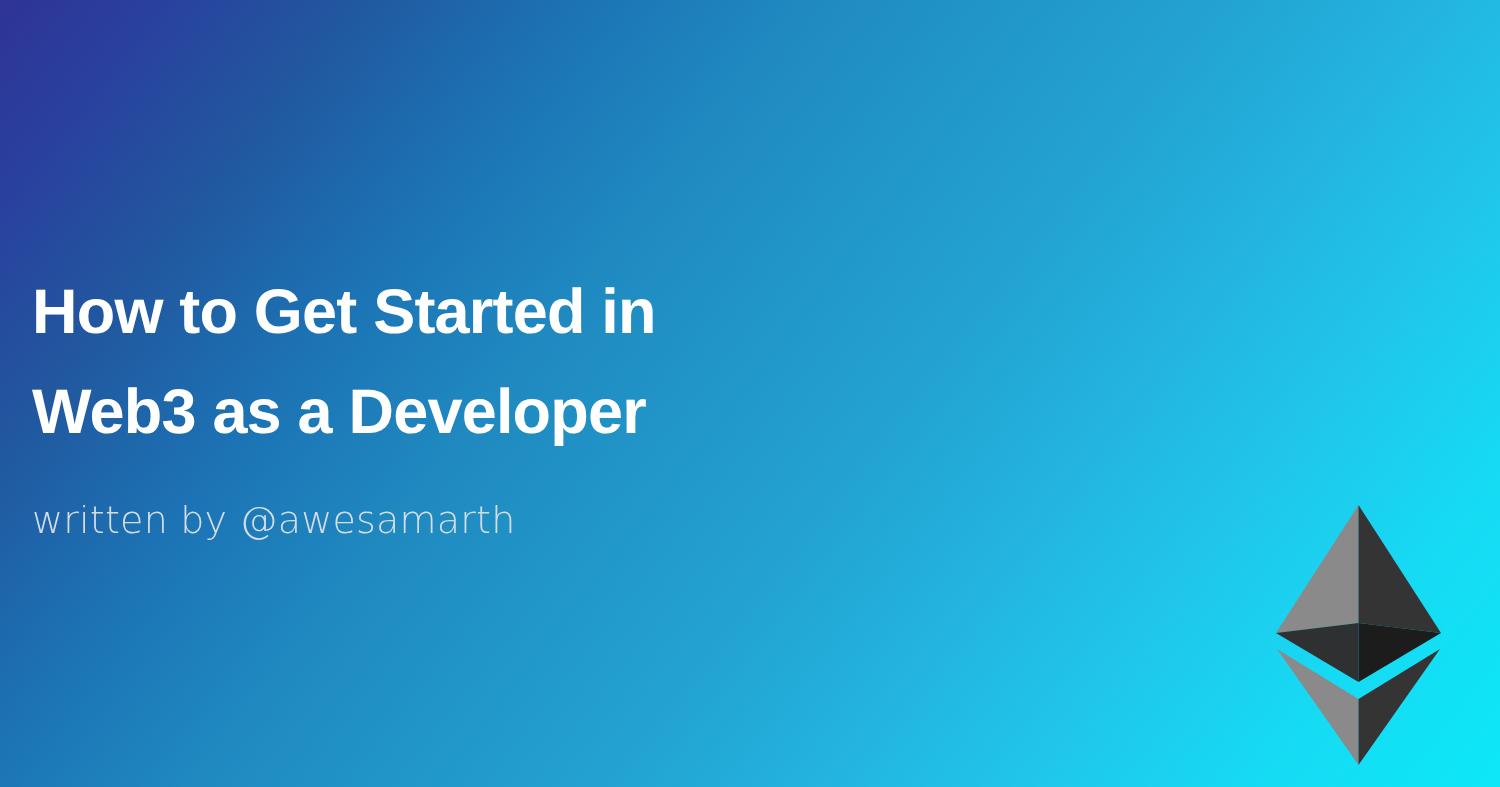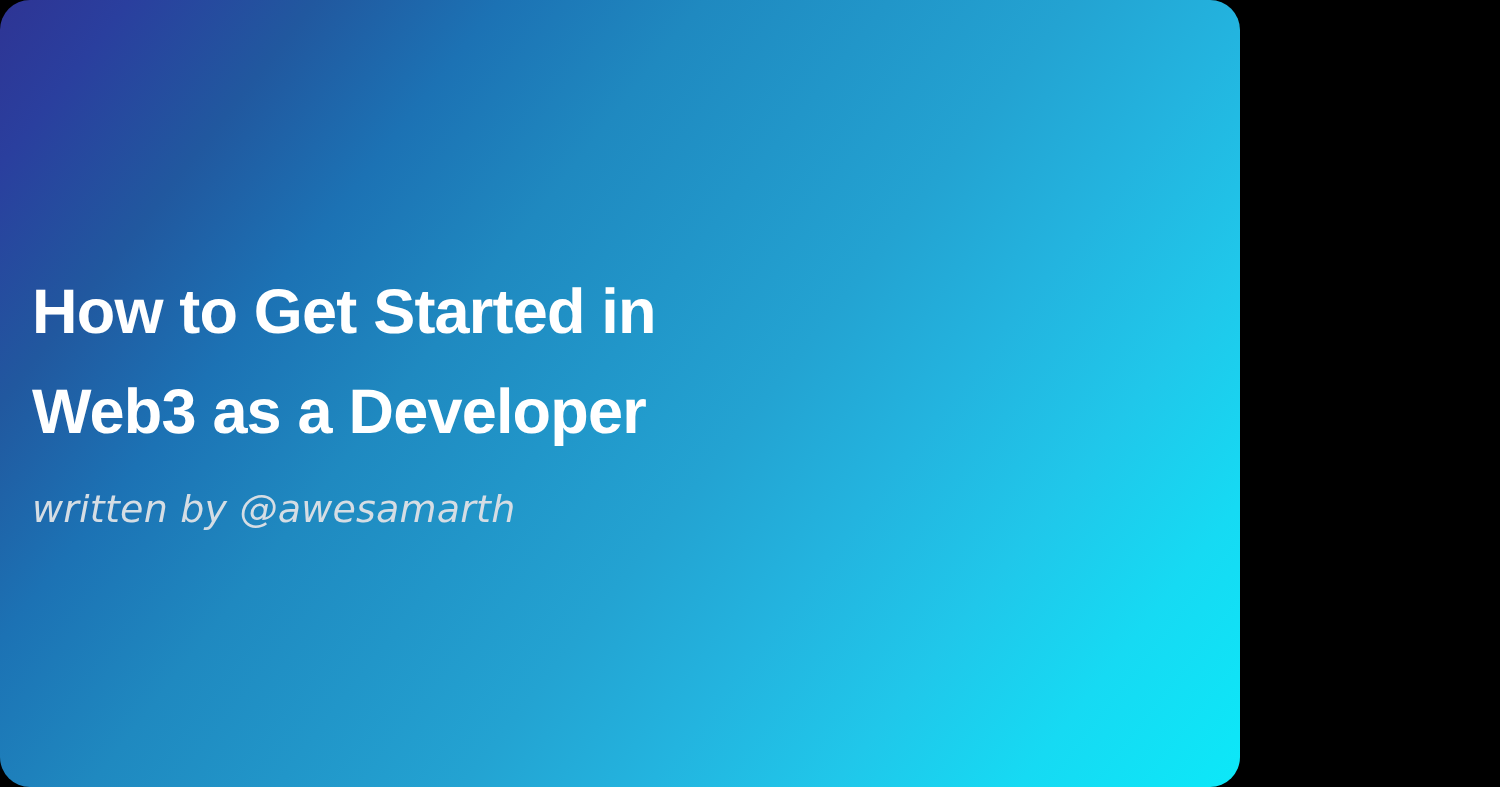--- a/index.html
+++ b/index.html
@@ -6,41 +6,40 @@
 
   html, body {
     width: 1500px;
     height: 787px;
     overflow: hidden;
     background: #000;
   }
 
   #banner {
     position: relative;
-    width: 1240px;
+    width: 1500px;
     height: 787px;
     overflow: hidden;
     
     background:
       linear-gradient(
         128deg,
         #2e3494 0%,
         #2a3f9e 7%,
         #21589f 17%,
         #1c72b4 27%,
         #1f89c0 38%,
         #2196c9 48%,
         #23a3d2 58%,
         #23b4df 68%,
         #20c7ea 78%,
         #16daf3 88%,
         #0ce8f8 100%
       );
     font-family: "Liberation Sans", sans-serif;
-    border-radius: 30px;
   }
 
   
   #text-block {
     position: absolute;
     left: 32px;
     top: 262px;
     width: 900px;
   }
 
@@ -49,28 +48,27 @@
     font-family: "Liberation Sans", sans-serif;
     font-size: 63px;
     font-weight: bold;
     line-height: 100px;
     letter-spacing: -0.8px;
     white-space: pre-line;
     text-rendering: geometricPrecision;
   }
 
   #byline {
-    margin-top: 24px;
+    margin-top: 35px;
     color: #d5dde4;
     font-family: "DejaVu Sans", sans-serif;
     font-size: 38px;
     font-weight: 300;
     line-height: 46px;
     letter-spacing: 0.2px;
-    font-style: italic;
   }
 
   
   #eth-logo {
     position: absolute;
     left: 1270px;
     top: 498px;
     width: 178px;
     height: 274px;
   }

